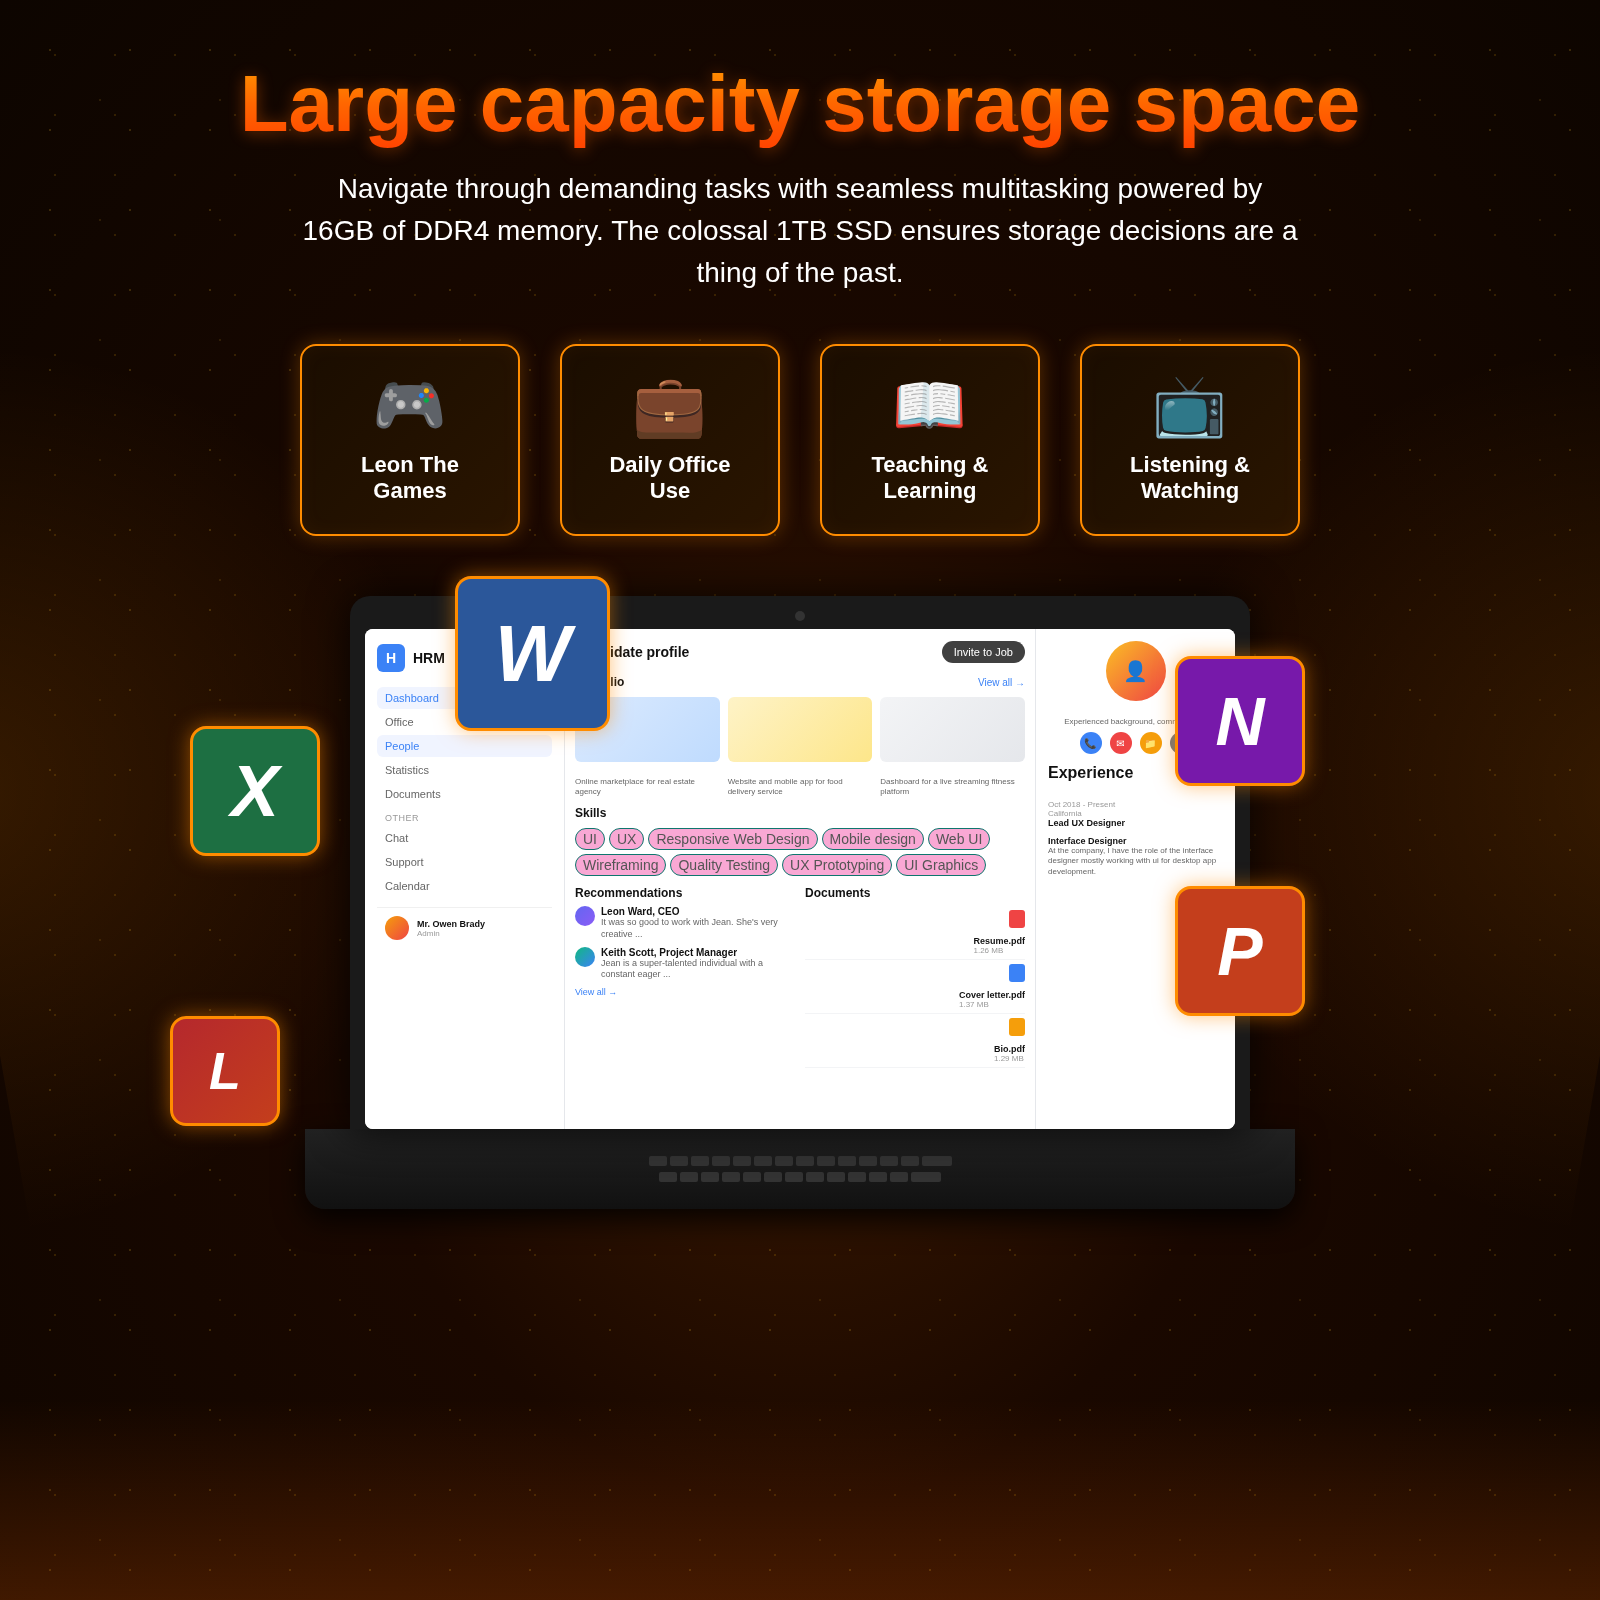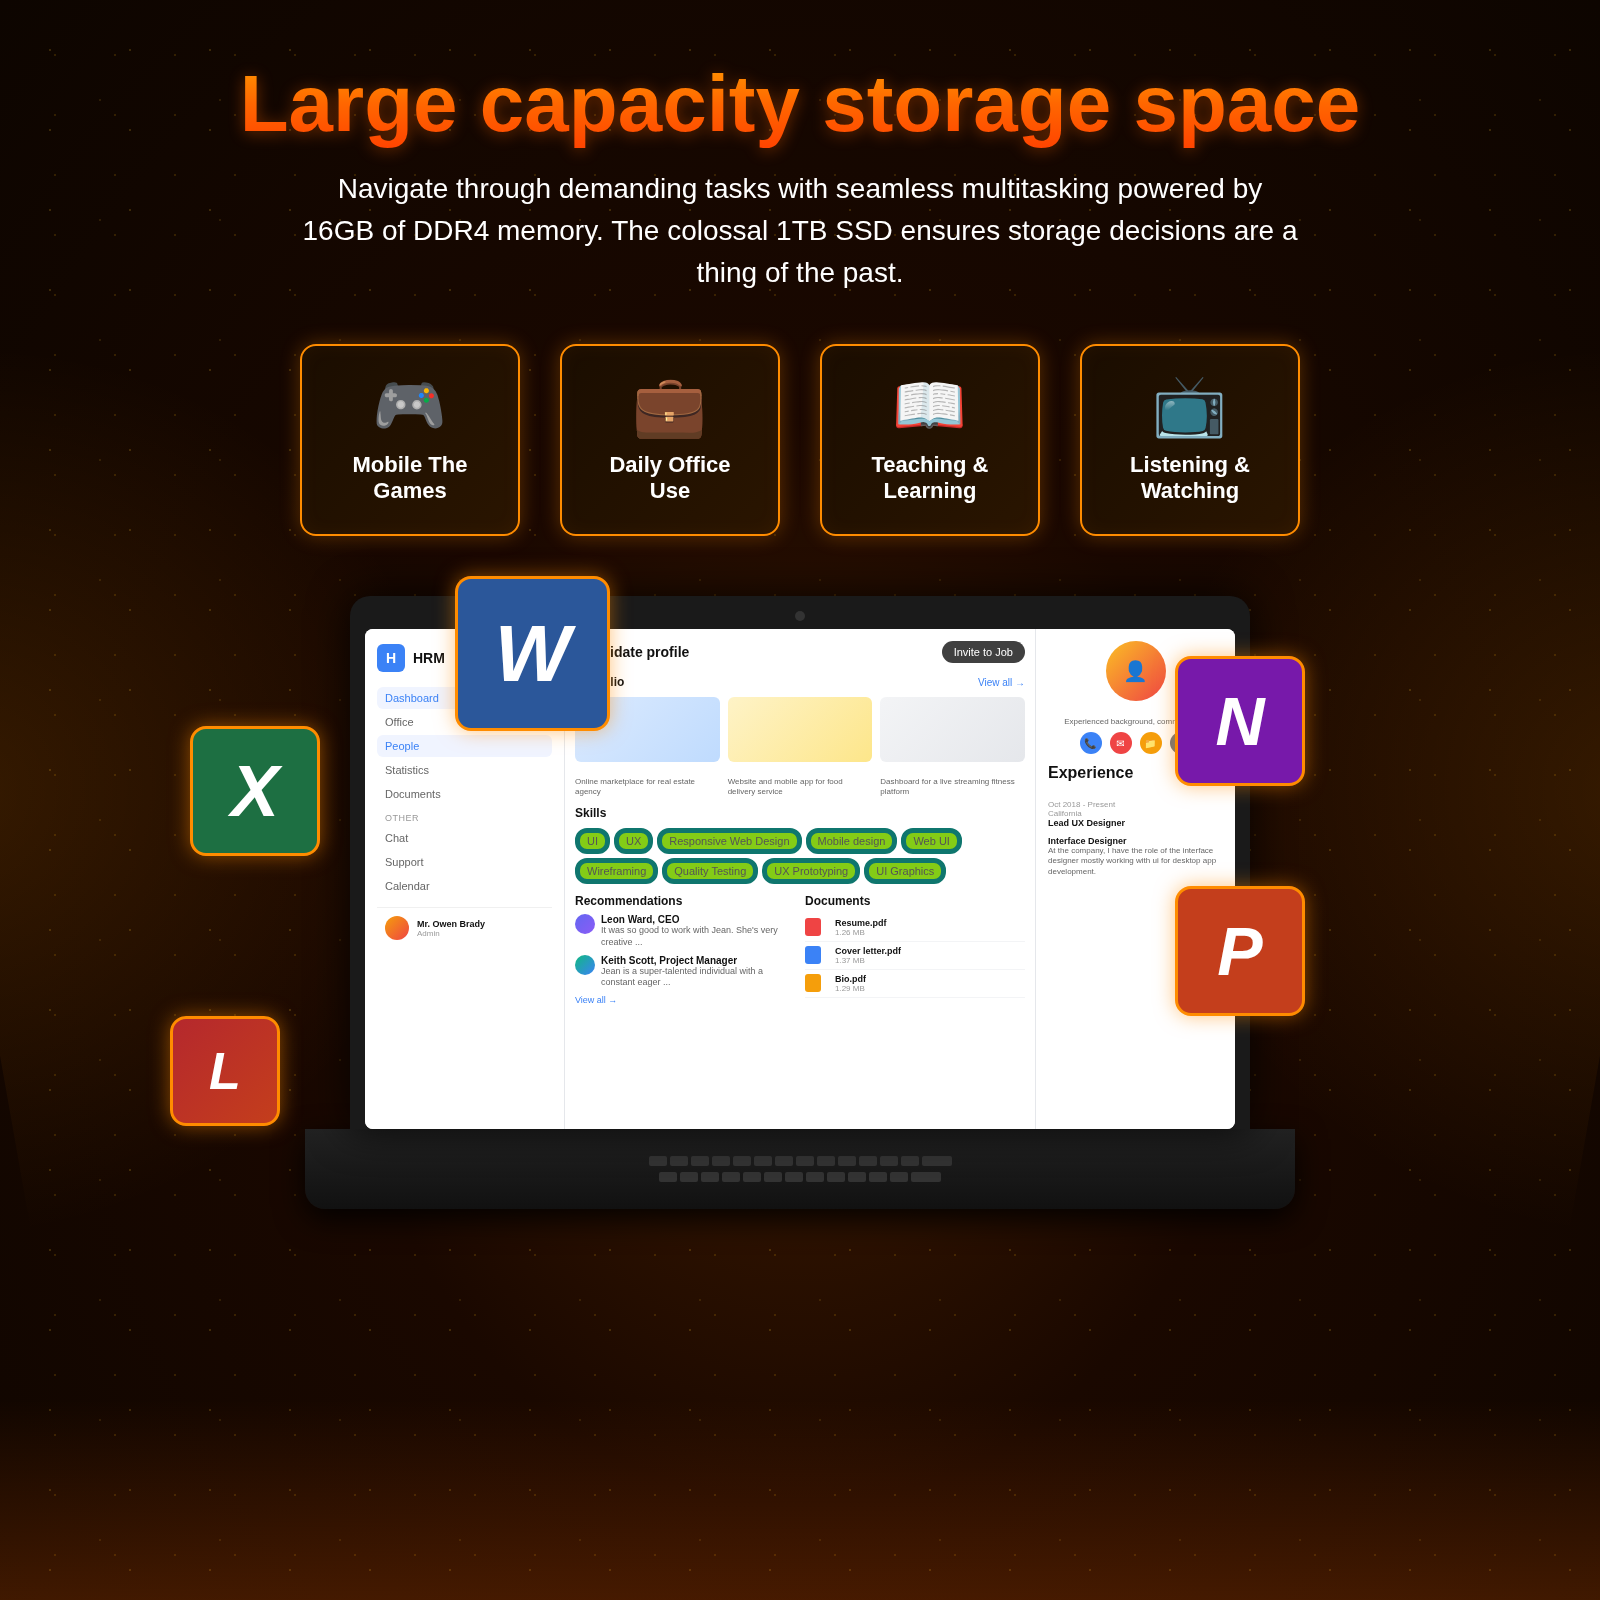--- a/index.html
+++ b/index.html
@@ -352,25 +352,25 @@
       line-height: 1.2;
     }
 
     .skills-tags {
       display: flex;
       flex-wrap: wrap;
       gap: 4px;
     }
 
     .skill-tag {
-      background: #84cc16;
-      border: 5px solid #0f766e;
+      background: #f9a8d4;
+      border: 1px solid #0f766e;
       border-radius: 12px;
       padding: 2px 7px;
-      font-size: 11px;
+      font-size: 14px;
       color: #555;
     }
 
     .rec-item {
       display: flex;
       gap: 6px;
       margin-bottom: 6px;
       align-items: flex-start;
     }
 
@@ -458,24 +458,25 @@
     }
 
     .exp-desc {
       font-size: 8px;
       color: #666;
       line-height: 1.3;
     }
 
     .doc-item {
       display: flex;
-      align-items: flex-start;
-      gap: 14px;
+      align-items: flex-end;
+      gap: 8px;
       padding: 4px 0;
       border-bottom: 1px solid #f3f4f6;
+      flex-direction: column;
     }
 
     .doc-icon {
       width: 16px;
       height: 18px;
       background: #ef4444;
       border-radius: 3px;
       flex-shrink: 0;
     }
 
@@ -524,21 +525,21 @@
 
 <div class="content">
 
   <h1 class="main-title">Large capacity storage space</h1>
 
   <p class="subtitle">Navigate through demanding tasks with seamless multitasking powered by 16GB of DDR4 memory. The colossal 1TB SSD ensures storage decisions are a thing of the past.</p>
 
   <div class="features-row">
     <div class="feature-card">
       <div class="feature-icon">🎮</div>
-      <div class="feature-label">Mobile The Games</div>
+      <div class="feature-label">Leon The Games</div>
     </div>
     <div class="feature-card">
       <div class="feature-icon">💼</div>
       <div class="feature-label">Daily Office Use</div>
     </div>
     <div class="feature-card">
       <div class="feature-icon">📖</div>
       <div class="feature-label">Teaching &amp; Learning</div>
     </div>
     <div class="feature-card">

